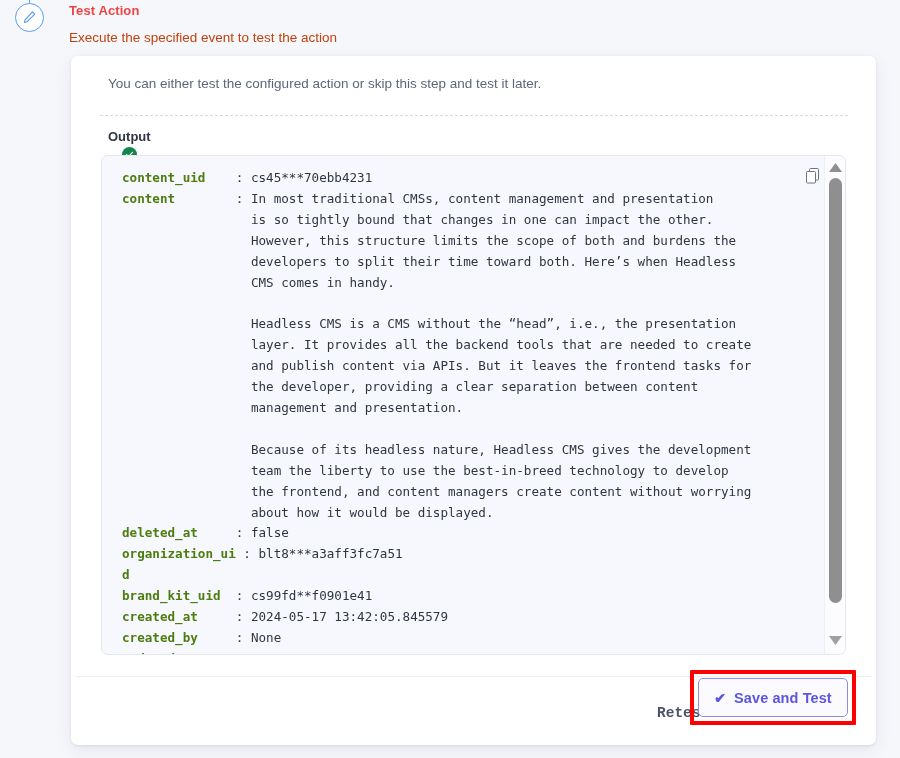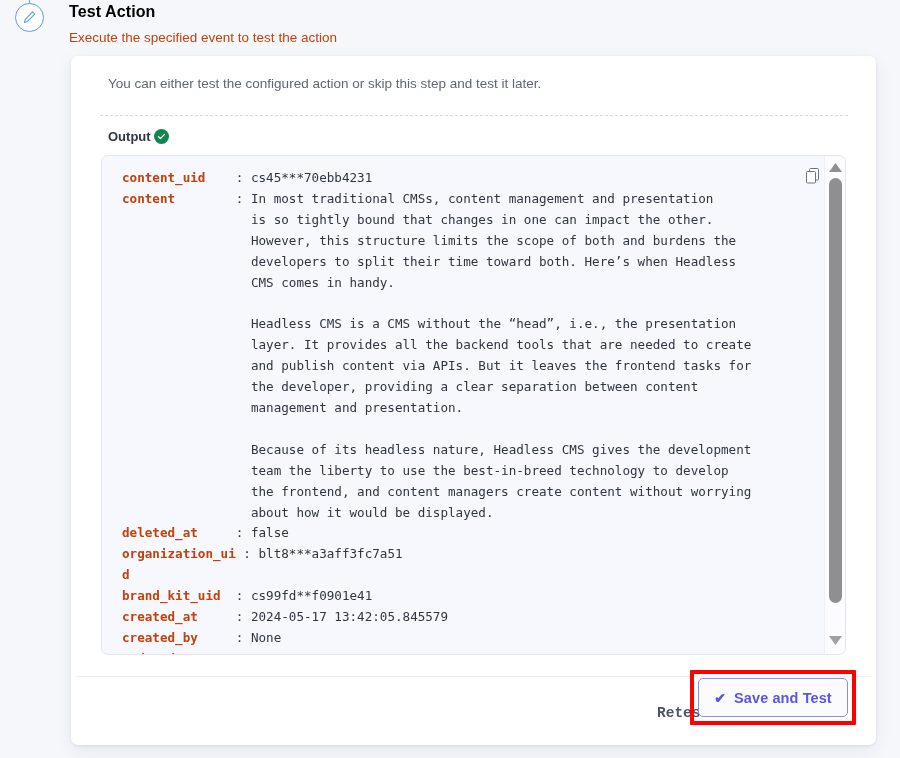--- a/index.html
+++ b/index.html
@@ -41,23 +41,23 @@
     display: flex;
     align-items: center;
     justify-content: center;
   }
   .step-icon svg { display:block; }
 
   
   .header-title {
     position: absolute;
     left: 69px; top: 3px;
-    font-size: 16px;
+    font-size: 13px;
     font-weight: bold;
-    color: #000000;
+    color: #ef4444;
     letter-spacing: .1px;
   }
   .header-sub {
     position: absolute;
     left: 69px; top: 30px;
     font-size: 13.5px;
     color: #c2410c;
   }
 
   
@@ -84,20 +84,21 @@
     width: 748px; height: 0;
     border-top: 1px dashed #d9dbe4;
   }
 
   .output-row {
     position: absolute;
     left: 37px; top: 73px;
     display: flex;
     align-items: center;
     gap: 3px;
+    flex-direction: column;
   }
   .output-label {
     font-size: 13px;
     font-weight: bold;
     color: #2f3542;
   }
   .ok-badge {
     width: 15px; height: 15px;
     border-radius: 50%;
     background: #11864c;
@@ -125,21 +126,21 @@
   }
   pre.code {
     margin: 0;
     padding: 12px 0 0 20px;
     font-family: "DejaVu Sans Mono", "Liberation Mono", monospace;
     font-size: 12.6px;
     line-height: 20.9px;
     color: #2f3542;
     white-space: pre;
   }
-  pre.code .k { color: #c2410c; font-weight: bold; }
+  pre.code .k { color: #4d7c0f; font-weight: bold; }
 
   
   .copy-icon {
     position: absolute;
     right: 22px; top: 10px;
     width: 20px; height: 20px;
     z-index: 5;
   }
 
   

